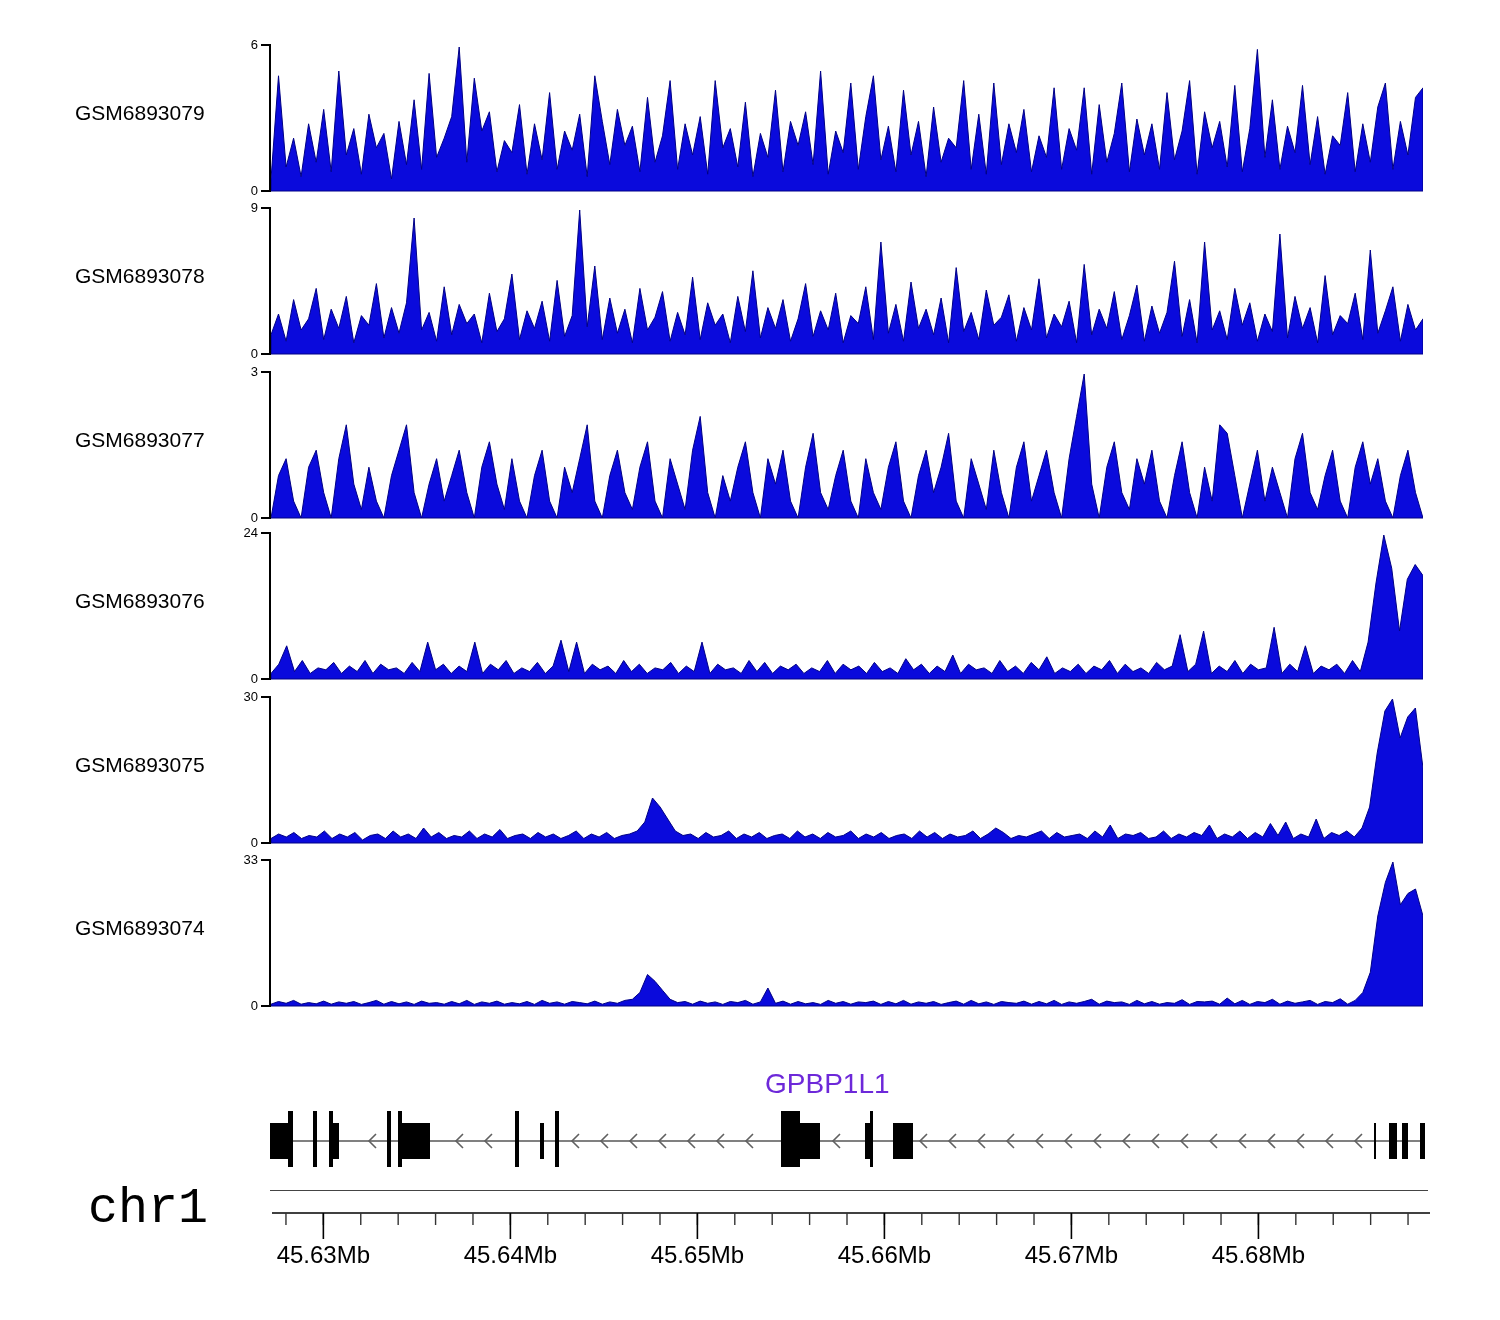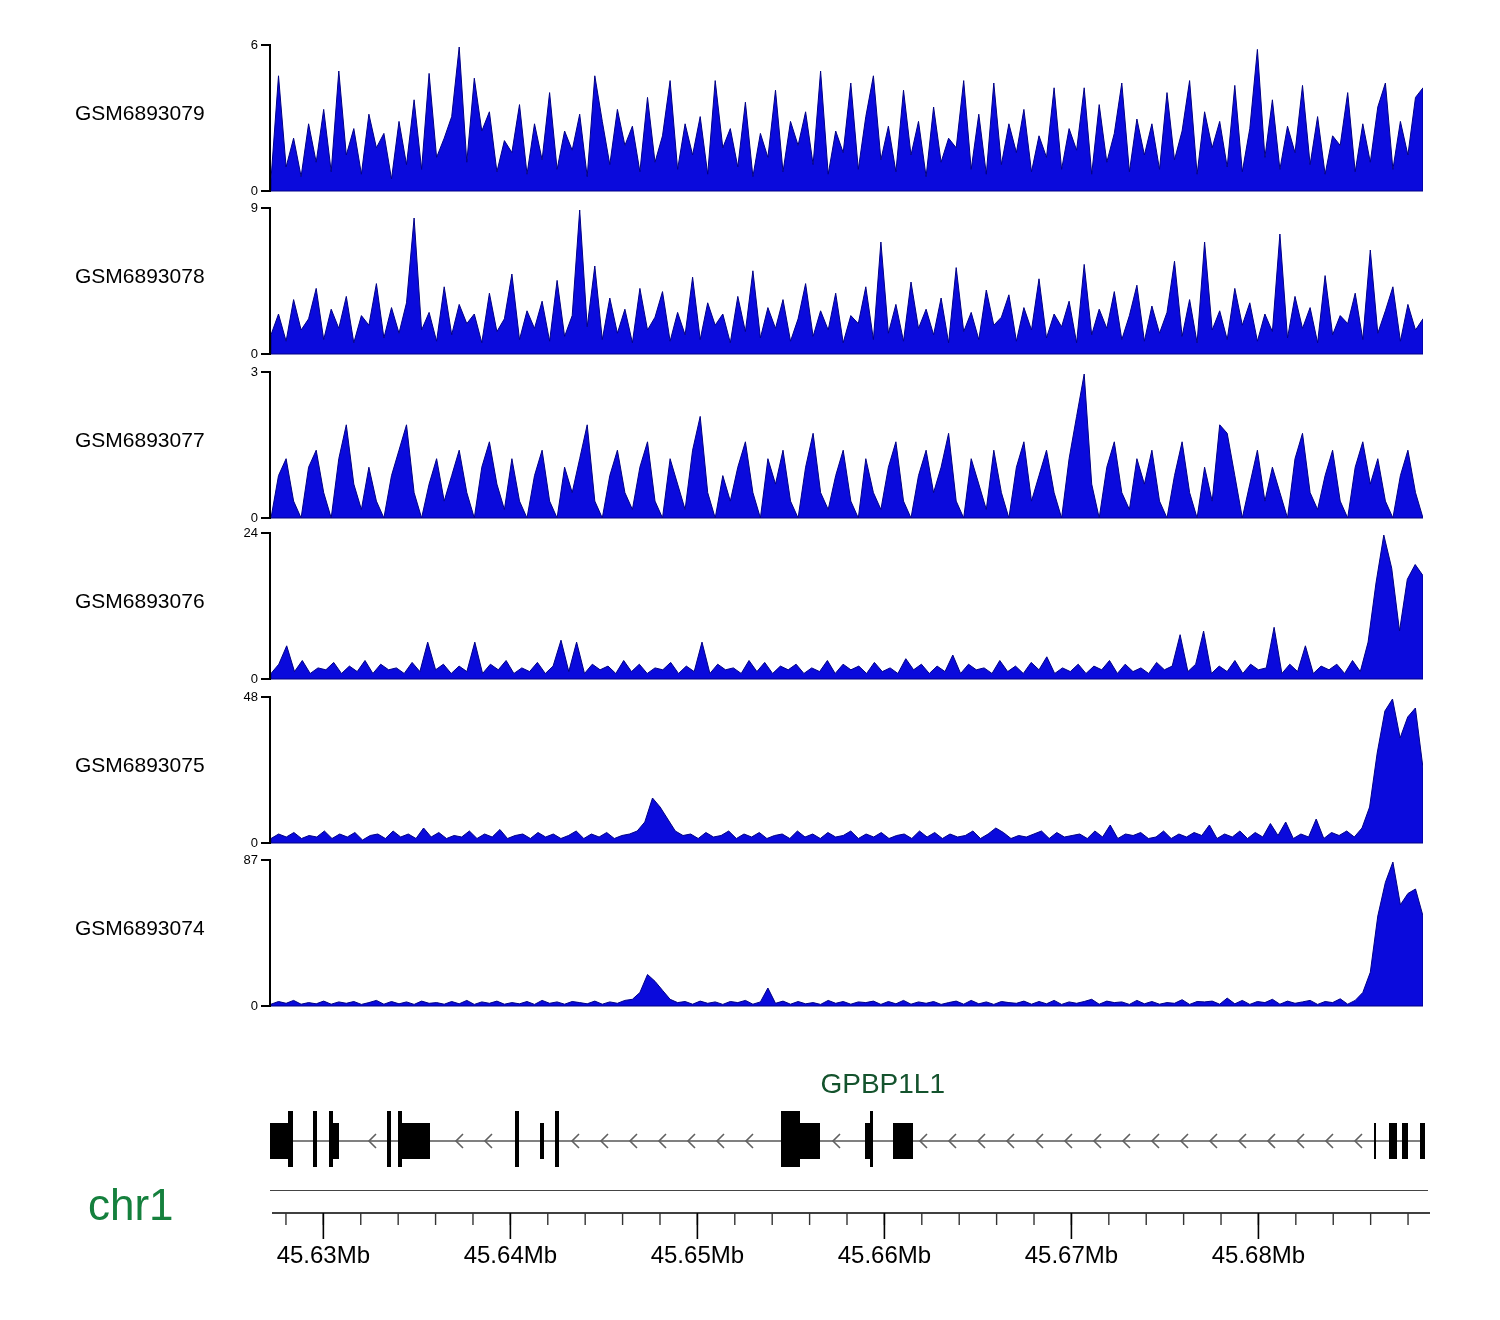--- a/index.html
+++ b/index.html
@@ -7,25 +7,25 @@
           font-family:"Liberation Sans",sans-serif;color:#000;overflow:hidden;}
   .track{position:absolute;left:0;width:1500px;height:148px;}
   .tlabel{position:absolute;left:75px;top:56px;font-size:21px;color:#000;white-space:nowrap;}
   .ymax{position:absolute;left:170px;width:88px;top:-8px;text-align:right;font-size:13px;}
   .ymin{position:absolute;left:170px;width:88px;top:138px;text-align:right;font-size:13px;}
   .yaxis-line{position:absolute;left:269px;top:-1px;width:2px;height:148px;background:#000;}
   .ytick{position:absolute;left:261px;width:9px;height:2px;background:#000;}
   .ytick-top{top:-1px;}
   .ytick-bottom{top:145px;}
   svg.signal{position:absolute;left:271px;top:0;}
-  #gene-name{position:absolute;left:765px;top:1068px;width:180px;text-align:right;
-             font-size:28px;color:#14532d;}
+  #gene-name{position:absolute;left:765px;top:1068px;width:180px;text-align:left;
+             font-size:28px;color:#6d28d9;}
   #gene-svg{position:absolute;left:270px;top:1107px;}
   #sep-line{position:absolute;left:270px;top:1190px;width:1158px;height:1px;background:#444;}
-  #chrom-label{position:absolute;left:88px;top:1180px;font-size:44px;color:#15803d;}
+  #chrom-label{position:absolute;left:88px;top:1180px;font-size:50px;color:#000000;font-family:Liberation Mono, monospace;}
   #ruler-svg{position:absolute;left:265px;top:1205px;}
   .axis-text{font-size:24px;fill:#000;}
 </style>
 </head>
 <body>
 
 <div id="figure">
 
   <section class="track" style="top:45px">
     <div class="tlabel">GSM6893079</div>
@@ -70,33 +70,33 @@
     <div class="yaxis-line"></div>
     <div class="ytick ytick-top"></div>
     <div class="ytick ytick-bottom"></div>
     <svg class="signal" width="1152" height="148" viewBox="0 0 1152 148" preserveAspectRatio="none">
         <polygon points="0,146 0.0,140.5 7.8,131.2 15.7,112.8 23.5,138.6 31.3,127.5 39.2,140.5 47.0,134.9 54.9,136.8 62.7,129.4 70.5,140.5 78.4,133.1 86.2,138.6 94.0,127.5 101.9,140.5 109.7,131.2 117.6,136.8 125.4,134.9 133.2,140.5 141.1,129.4 148.9,138.6 156.7,109.1 164.6,136.8 172.4,131.2 180.2,140.5 188.1,133.1 195.9,138.6 203.8,109.1 211.6,140.5 219.4,131.2 227.3,136.8 235.1,127.5 242.9,140.5 250.8,134.9 258.6,138.6 266.4,129.4 274.3,140.5 282.1,133.1 290.0,107.2 297.8,138.6 305.6,109.1 313.5,140.5 321.3,131.2 329.1,136.8 337.0,133.1 344.8,140.5 352.7,127.5 360.5,138.6 368.3,131.2 376.2,140.5 384.0,134.9 391.8,136.8 399.7,129.4 407.5,140.5 415.3,133.1 423.2,138.6 431.0,109.1 438.9,140.5 446.7,131.2 454.5,136.8 462.4,134.9 470.2,140.5 478.0,127.5 485.9,138.6 493.7,129.4 501.6,140.5 509.4,133.1 517.2,136.8 525.1,131.2 532.9,140.5 540.7,134.9 548.6,138.6 556.4,127.5 564.2,140.5 572.1,131.2 579.9,136.8 587.8,133.1 595.6,140.5 603.4,129.4 611.3,138.6 619.1,134.9 626.9,140.5 634.8,125.7 642.6,136.8 650.4,131.2 658.3,140.5 666.1,133.1 674.0,138.6 681.8,122.0 689.6,140.5 697.5,131.2 705.3,136.8 713.1,134.9 721.0,140.5 728.8,127.5 736.7,138.6 744.5,133.1 752.3,140.5 760.2,129.4 768.0,136.8 775.8,123.8 783.7,140.5 791.5,134.9 799.3,138.6 807.2,131.2 815.0,140.5 822.9,133.1 830.7,136.8 838.5,127.5 846.4,140.5 854.2,131.2 862.0,138.6 869.9,134.9 877.7,140.5 885.6,129.4 893.4,136.8 901.2,133.1 909.1,101.7 916.9,138.6 924.7,131.2 932.6,98.0 940.4,140.5 948.2,133.1 956.1,138.6 963.9,127.5 971.8,140.5 979.6,131.2 987.4,136.8 995.3,134.9 1003.1,94.3 1010.9,140.5 1018.8,131.2 1026.6,138.6 1034.4,112.8 1042.3,140.5 1050.1,133.1 1058.0,136.8 1065.8,131.2 1073.6,140.5 1081.5,127.5 1089.3,138.6 1097.1,109.1 1105.0,50.0 1112.8,2.0 1120.7,35.2 1128.5,98.0 1136.3,46.3 1144.2,31.5 1152.0,42.6 1152,146" fill="#0a0adc" stroke="#000085" stroke-width="1"></polygon>
       </svg>
   </section>
 
   <section class="track" style="top:697px">
     <div class="tlabel">GSM6893075</div>
-    <div class="ymax">48</div>
+    <div class="ymax">30</div>
     <div class="ymin">0</div>
     <div class="yaxis-line"></div>
     <div class="ytick ytick-top"></div>
     <div class="ytick ytick-bottom"></div>
     <svg class="signal" width="1152" height="148" viewBox="0 0 1152 148" preserveAspectRatio="none">
         <polygon points="0,146 0.0,141.5 7.6,137.0 15.3,140.0 22.9,135.5 30.5,141.5 38.1,138.5 45.8,140.0 53.4,134.0 61.0,141.5 68.7,137.0 76.3,140.0 83.9,135.5 91.5,143.0 99.2,138.5 106.8,137.0 114.4,141.5 122.1,134.0 129.7,140.0 137.3,137.0 145.0,141.5 152.6,131.0 160.2,140.0 167.8,135.5 175.5,141.5 183.1,138.5 190.7,140.0 198.4,134.0 206.0,141.5 213.6,137.0 221.2,140.0 228.9,132.5 236.5,141.5 244.1,138.5 251.8,137.0 259.4,141.5 267.0,135.5 274.6,140.0 282.3,137.0 289.9,141.5 297.5,138.5 305.2,134.0 312.8,141.5 320.4,137.0 328.1,140.0 335.7,135.5 343.3,141.5 350.9,138.5 358.6,137.0 366.2,134.0 373.8,125.0 381.5,101.0 389.1,110.0 396.7,122.0 404.3,134.0 412.0,138.5 419.6,137.0 427.2,141.5 434.9,135.5 442.5,140.0 450.1,138.5 457.7,134.0 465.4,141.5 473.0,137.0 480.6,140.0 488.3,135.5 495.9,141.5 503.5,138.5 511.2,137.0 518.8,141.5 526.4,134.0 534.0,140.0 541.7,137.0 549.3,141.5 556.9,135.5 564.6,140.0 572.2,138.5 579.8,134.0 587.4,141.5 595.1,137.0 602.7,140.0 610.3,135.5 618.0,141.5 625.6,138.5 633.2,137.0 640.8,141.5 648.5,134.0 656.1,140.0 663.7,135.5 671.4,141.5 679.0,137.0 686.6,140.0 694.3,138.5 701.9,134.0 709.5,141.5 717.1,137.0 724.8,131.0 732.4,135.5 740.0,141.5 747.7,138.5 755.3,140.0 762.9,137.0 770.5,134.0 778.2,141.5 785.8,135.5 793.4,140.0 801.1,138.5 808.7,137.0 816.3,141.5 823.9,134.0 831.6,140.0 839.2,128.0 846.8,141.5 854.5,137.0 862.1,138.5 869.7,135.5 877.4,141.5 885.0,140.0 892.6,134.0 900.2,141.5 907.9,137.0 915.5,140.0 923.1,135.5 930.8,138.5 938.4,128.0 946.0,141.5 953.6,137.0 961.3,140.0 968.9,134.0 976.5,141.5 984.2,135.5 991.8,140.0 999.4,126.5 1007.0,138.5 1014.7,125.0 1022.3,141.5 1029.9,137.0 1037.6,140.0 1045.2,122.0 1052.8,141.5 1060.5,135.5 1068.1,138.5 1075.7,134.0 1083.3,140.0 1091.0,131.0 1098.6,110.0 1106.2,56.0 1113.9,14.0 1121.5,2.0 1129.1,41.0 1136.7,20.0 1144.4,11.0 1152.0,71.0 1152,146" fill="#0a0adc" stroke="#000085" stroke-width="1"></polygon>
       </svg>
   </section>
 
   <section class="track" style="top:860px">
     <div class="tlabel">GSM6893074</div>
-    <div class="ymax">87</div>
+    <div class="ymax">33</div>
     <div class="ymin">0</div>
     <div class="yaxis-line"></div>
     <div class="ytick ytick-top"></div>
     <div class="ytick ytick-bottom"></div>
     <svg class="signal" width="1152" height="148" viewBox="0 0 1152 148" preserveAspectRatio="none">
         <polygon points="0,146 0.0,144.2 7.5,141.5 15.1,143.3 22.6,140.4 30.1,144.2 37.6,142.6 45.2,143.8 52.7,141.1 60.2,144.2 67.8,141.9 75.3,143.3 82.8,141.5 90.4,144.4 97.9,142.6 105.4,140.4 112.9,144.2 120.5,141.5 128.0,143.8 135.5,141.9 143.1,144.4 150.6,141.1 158.1,143.3 165.6,142.6 173.2,144.2 180.7,141.5 188.2,143.8 195.8,140.4 203.3,144.4 210.8,141.9 218.4,143.3 225.9,141.1 233.4,144.2 240.9,142.6 248.5,143.8 256.0,141.5 263.5,144.4 271.1,140.4 278.6,143.3 286.1,141.9 293.6,144.2 301.2,141.5 308.7,142.6 316.2,143.8 323.8,141.1 331.3,144.2 338.8,141.9 346.4,143.3 353.9,140.4 361.4,139.3 368.9,132.5 376.5,114.5 384.0,121.3 391.5,130.3 399.1,139.3 406.6,142.6 414.1,141.5 421.6,144.2 429.2,141.1 436.7,143.3 444.2,141.9 451.8,144.4 459.3,141.5 466.8,142.6 474.4,140.4 481.9,144.2 489.4,141.9 496.9,128.0 504.5,143.3 512.0,141.1 519.5,144.2 527.1,141.5 534.6,143.8 542.1,142.6 549.6,144.4 557.2,140.4 564.7,143.3 572.2,141.5 579.8,144.2 587.3,141.9 594.8,142.6 602.4,141.1 609.9,144.4 617.4,141.5 624.9,143.8 632.5,140.4 640.0,144.2 647.5,141.9 655.1,143.3 662.6,141.5 670.1,144.4 677.6,142.6 685.2,141.1 692.7,144.2 700.2,140.4 707.8,143.8 715.3,141.9 722.8,144.4 730.4,141.5 737.9,142.6 745.4,143.3 752.9,141.1 760.5,144.2 768.0,141.5 775.5,143.8 783.1,140.4 790.6,144.4 798.1,141.9 805.6,143.3 813.2,141.5 820.7,139.3 828.2,144.2 835.8,141.1 843.3,142.6 850.8,141.9 858.4,144.4 865.9,140.4 873.4,143.8 880.9,141.5 888.5,144.2 896.0,142.6 903.5,143.3 911.1,139.7 918.6,144.4 926.1,141.5 933.6,141.9 941.2,141.1 948.7,144.2 956.2,138.1 963.8,143.8 971.3,140.4 978.8,144.4 986.4,141.5 993.9,142.6 1001.4,139.3 1008.9,144.2 1016.5,141.1 1024.0,143.3 1031.5,141.9 1039.1,140.4 1046.6,144.4 1054.1,141.5 1061.6,142.6 1069.2,138.8 1076.7,144.2 1084.2,140.4 1091.8,132.5 1099.3,112.3 1106.8,56.0 1114.4,22.3 1121.9,2.0 1129.4,44.8 1136.9,33.5 1144.5,29.0 1152.0,56.0 1152,146" fill="#0a0adc" stroke="#000085" stroke-width="1"></polygon>
       </svg>
   </section>
 
   <div id="gene-name">GPBP1L1</div>

